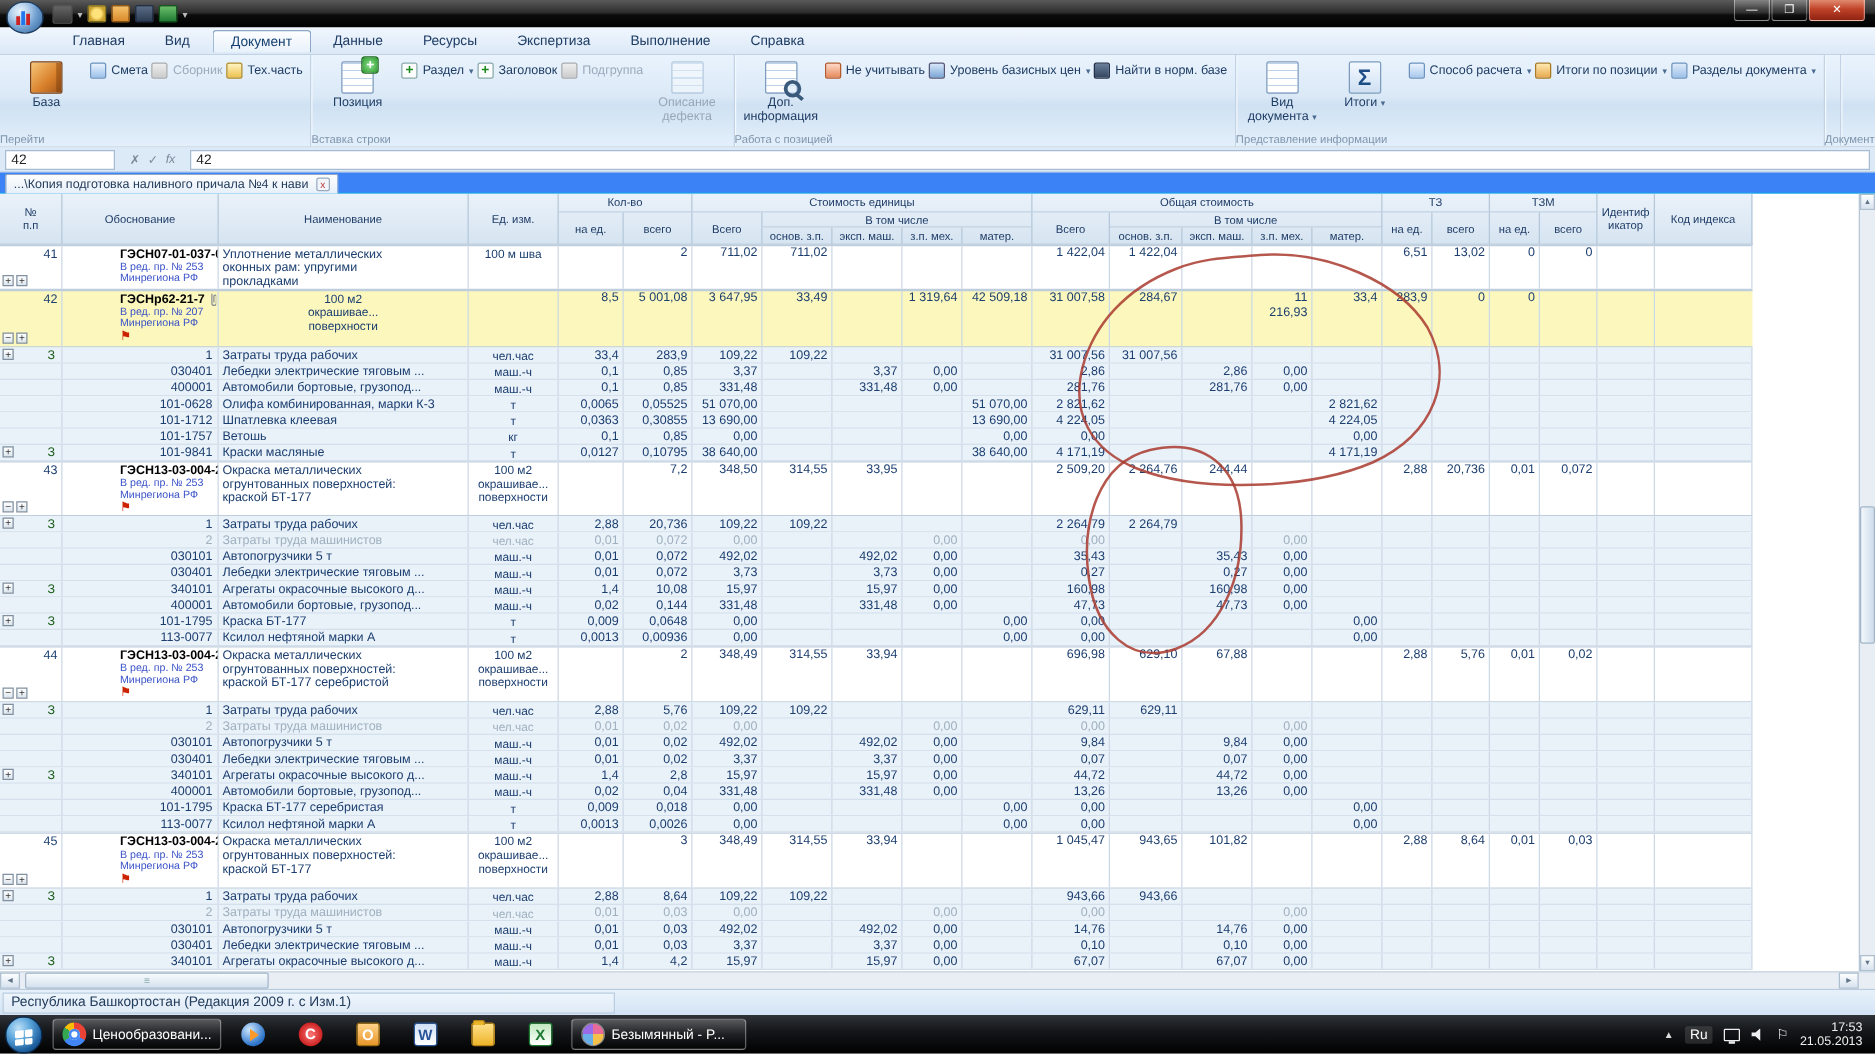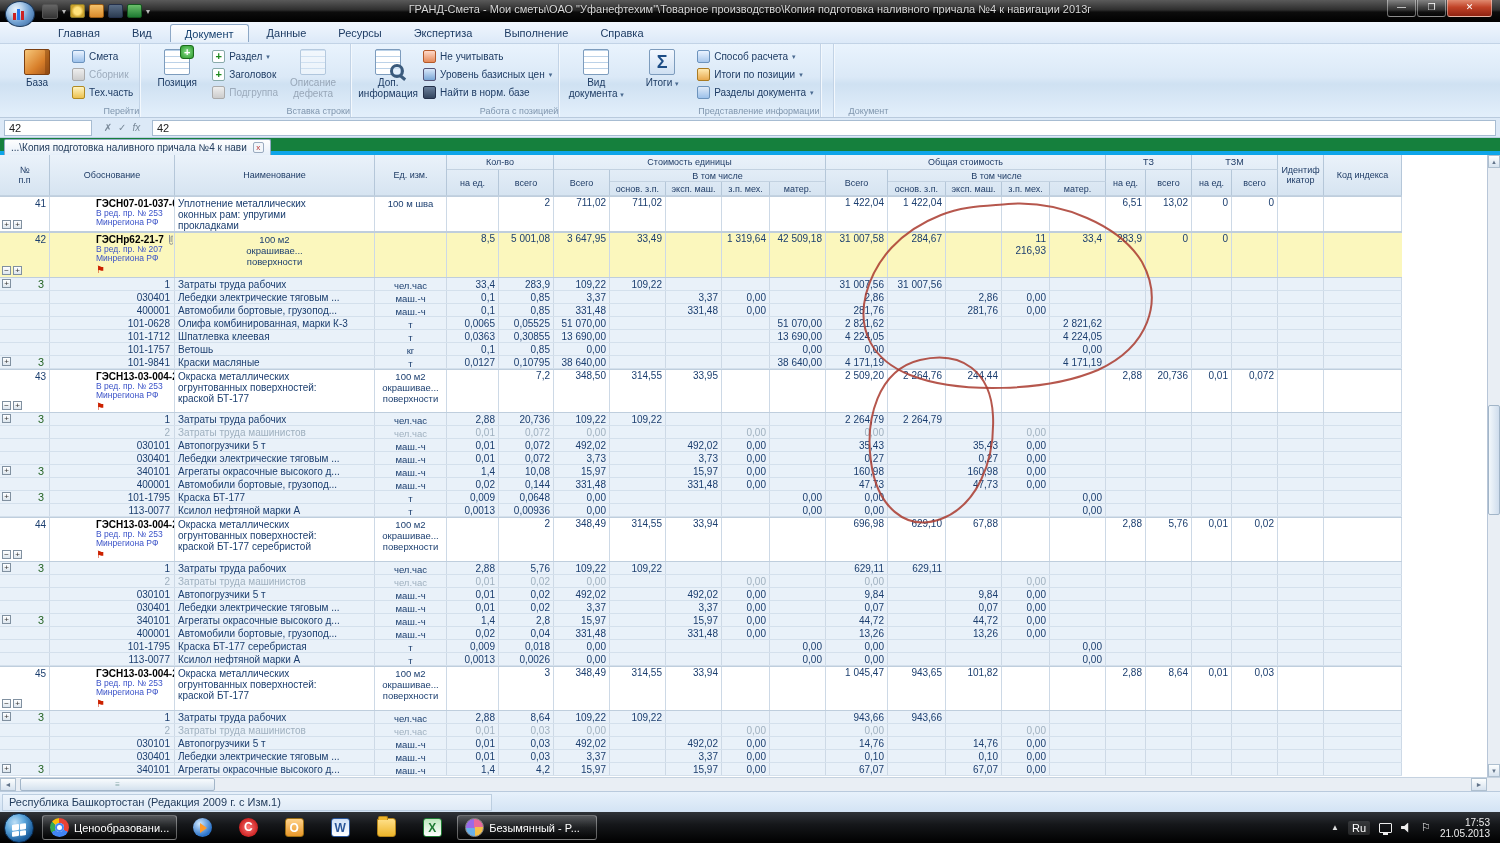--- a/index.html
+++ b/index.html
@@ -36,27 +36,27 @@
     background:linear-gradient(#f0f6fd,#dcE9f8); border-bottom:1px solid #c2d3e6; }
   .rtabs { position:absolute; left:44px; top:2px; display:flex; gap:4px; }
   .rtab { padding:3px 14px 2px; font-size:11px; color:#1e3c64; border-radius:3px 3px 0 0; }
   .rtab.active { background:linear-gradient(#fdfeff,#e8f1fa); border:1px solid #8da8c6; border-bottom:none; color:#15406f; }
 
   
   .ribbon { position:absolute; left:0; top:44px; width:1500px; height:74px;
     background:linear-gradient(180deg,#e9f3fd 0%,#dbe9f7 45%,#cfe1f2 55%,#e3effb 100%);
     border-bottom:1px solid #b9cadd; display:flex; }
   .rgroup { position:relative; height:100%; border-right:1px solid #c2d3e6; box-shadow:1px 0 0 #f3f8fd; padding:3px 6px 14px; }
-  .rg-label { position:absolute; left:0; right:0; bottom:1px; text-align:right; font-size:9px; color:#7f95ad;margin-left:28px; }
+  .rg-label { position:absolute; left:0; right:0; bottom:1px; text-align:left; font-size:9px; color:#7f95ad; }
   .rg-content { display:flex; height:56px; gap:4px; }
   .bigbtn { width:62px; display:flex; flex-direction:column; align-items:center; justify-content:flex-start;
     border-radius:3px; padding-top:2px; font-size:10px; color:#1e3c64; text-align:center; line-height:11px; }
   .bigbtn.disabled { color:#98a7b8; }
   .bicon { width:26px; height:26px; margin-bottom:2px; position:relative; }
-  .smallcol { display:flex; flex-direction:column; justify-content:flex-start; gap:3px; padding-top:2px; }
+  .smallcol { display:flex; flex-direction:row; justify-content:flex-start; gap:3px; padding-top:2px; }
   .smallbtn { display:flex; align-items:center; gap:4px; font-size:10px; color:#1e3c64; white-space:nowrap; height:15px; }
   .smallbtn.disabled { color:#9cabbc; }
   .si { width:13px; height:13px; border-radius:2px; flex:0 0 13px; }
   .si.doc-blue { background:linear-gradient(#eaf3ff,#9cc1ea); border:1px solid #6c93bd; }
   .si.doc-gray { background:linear-gradient(#eee,#ccc); border:1px solid #aaa; }
   .si.doc-yellow { background:linear-gradient(#fff4c2,#ecc14e); border:1px solid #b08a22; }
   .si.plus-green { background:#fff; border:1px solid #8aa; color:#1d8a1d; font-size:11px; line-height:11px; text-align:center; font-weight:bold; }
   .si.red-x { background:linear-gradient(#ffd9c9,#e58a5a); border:1px solid #b55a2a; }
   .si.level { background:linear-gradient(#d8e8fa,#7aa6d6); border:1px solid #557; }
   .si.find { background:linear-gradient(#6b7f9b,#33455e); border:1px solid #24304a; }
@@ -77,21 +77,21 @@
   .i-hand { position:absolute; right:-4px; top:-2px; width:12px; height:10px; background:linear-gradient(#ffe08a,#e0a42a); border:1px solid #9a6d12; border-radius:2px; }
 
   
   .formula { position:absolute; left:0; top:118px; width:1500px; height:20px; background:#dce9f7;
     border-bottom:1px solid #bccee0; display:flex; align-items:center; gap:4px; padding:0 4px; }
   .namebox { width:88px; height:16px; background:#fff; border:1px solid #a7bcd2; font-size:11px; padding:1px 4px; color:#222; }
   .fbtns { display:flex; gap:6px; font-size:10px; color:#7a8a9a; width:52px; justify-content:center; }
   .fx-field { flex:1; height:16px; background:#fff; border:1px solid #a7bcd2; font-size:11px; padding:1px 4px; color:#222; }
 
   
-  .doctab-row { position:absolute; left:0; top:138px; width:1500px; height:17px; background:#15803d; border-bottom:4px solid #0ea5e9; }
+  .doctab-row { position:absolute; left:0; top:138px; width:1500px; height:17px; background:#3b82f6; border-bottom:1px solid #0ea5e9; }
   .doctab { position:absolute; left:4px; top:1px; height:16px; display:flex; align-items:center; gap:6px;
     background:linear-gradient(#fefefe,#e6eff9); border:1px solid #93abc6; border-bottom:none; border-radius:2px 2px 0 0;
     font-size:10px; color:#223c5c; padding:0 6px; }
   .doctab .closex { width:11px; height:11px; border:1px solid #9aabc0; background:#f2f6fa; color:#b33; font-size:8px; line-height:9px; text-align:center; border-radius:2px; }
 
   
   .grid-area { position:absolute; left:0; top:155px; width:1487px; height:622px; background:#fff; overflow:hidden; }
   .thead, .trow { display:grid;
     grid-template-columns:50px 125px 200px 72px 52px 55px 56px 56px 56px 48px 56px 62px 58px 56px 48px 56px 40px 46px 40px 46px 46px 78px; }
   .thead { height:41px; grid-template-rows:15px 12px 14px;
@@ -193,21 +193,20 @@
   <div class="titlebar">
     <div class="qat">
       <span class="qbtn"></span>
       <span class="caret">▾</span>
       <span class="qicon clock"></span>
       <span class="qicon folder"></span>
       <span class="qicon binoculars"></span>
       <span class="qicon excel"></span>
       <span class="caret">▾</span>
     </div>
-    <div class="title-text">ГРАНД-Смета - Мои сметы\ОАО "Уфанефтехим"\Товарное производство\Копия подготовка наливного причала №4 к навигации 2013г</div>
     <div class="winbtns">
       <div class="winbtn">—</div>
       <div class="winbtn">❐</div>
       <div class="winbtn close">✕</div>
     </div>
   </div>
   <div class="app-orb">
     <span class="glyph">
         <i style="height:7px"></i>
         <i style="height:11px"></i>

